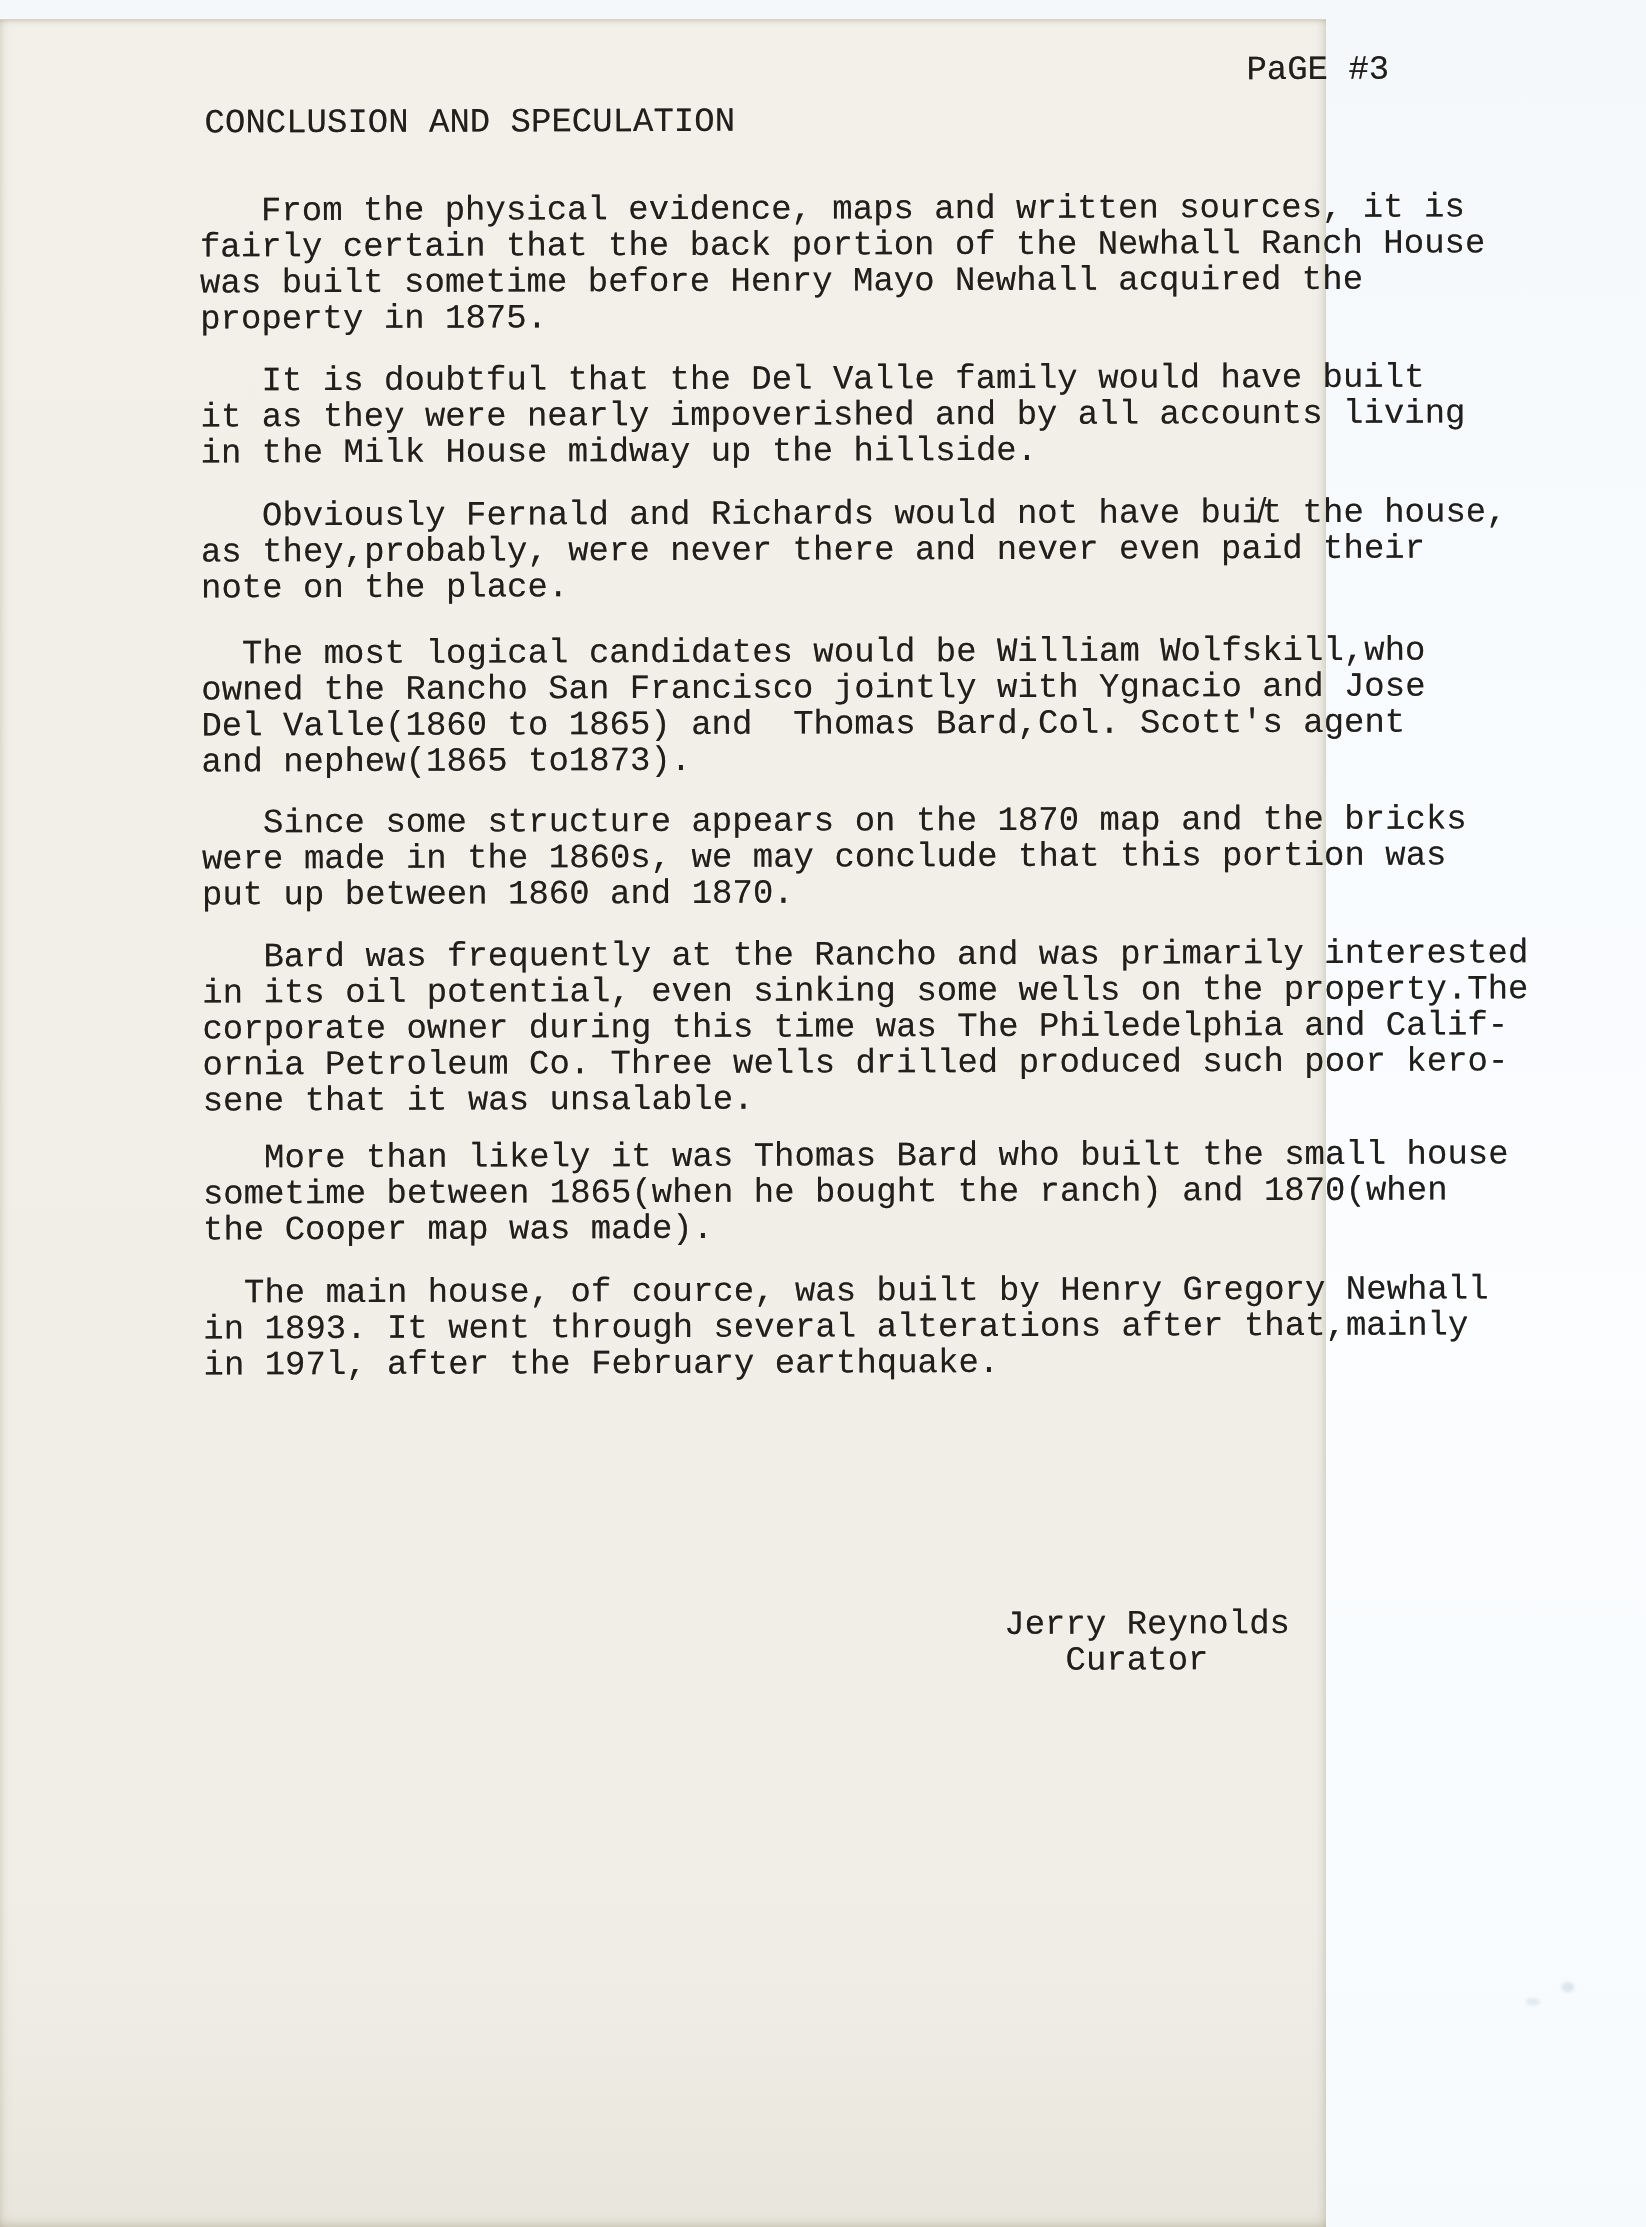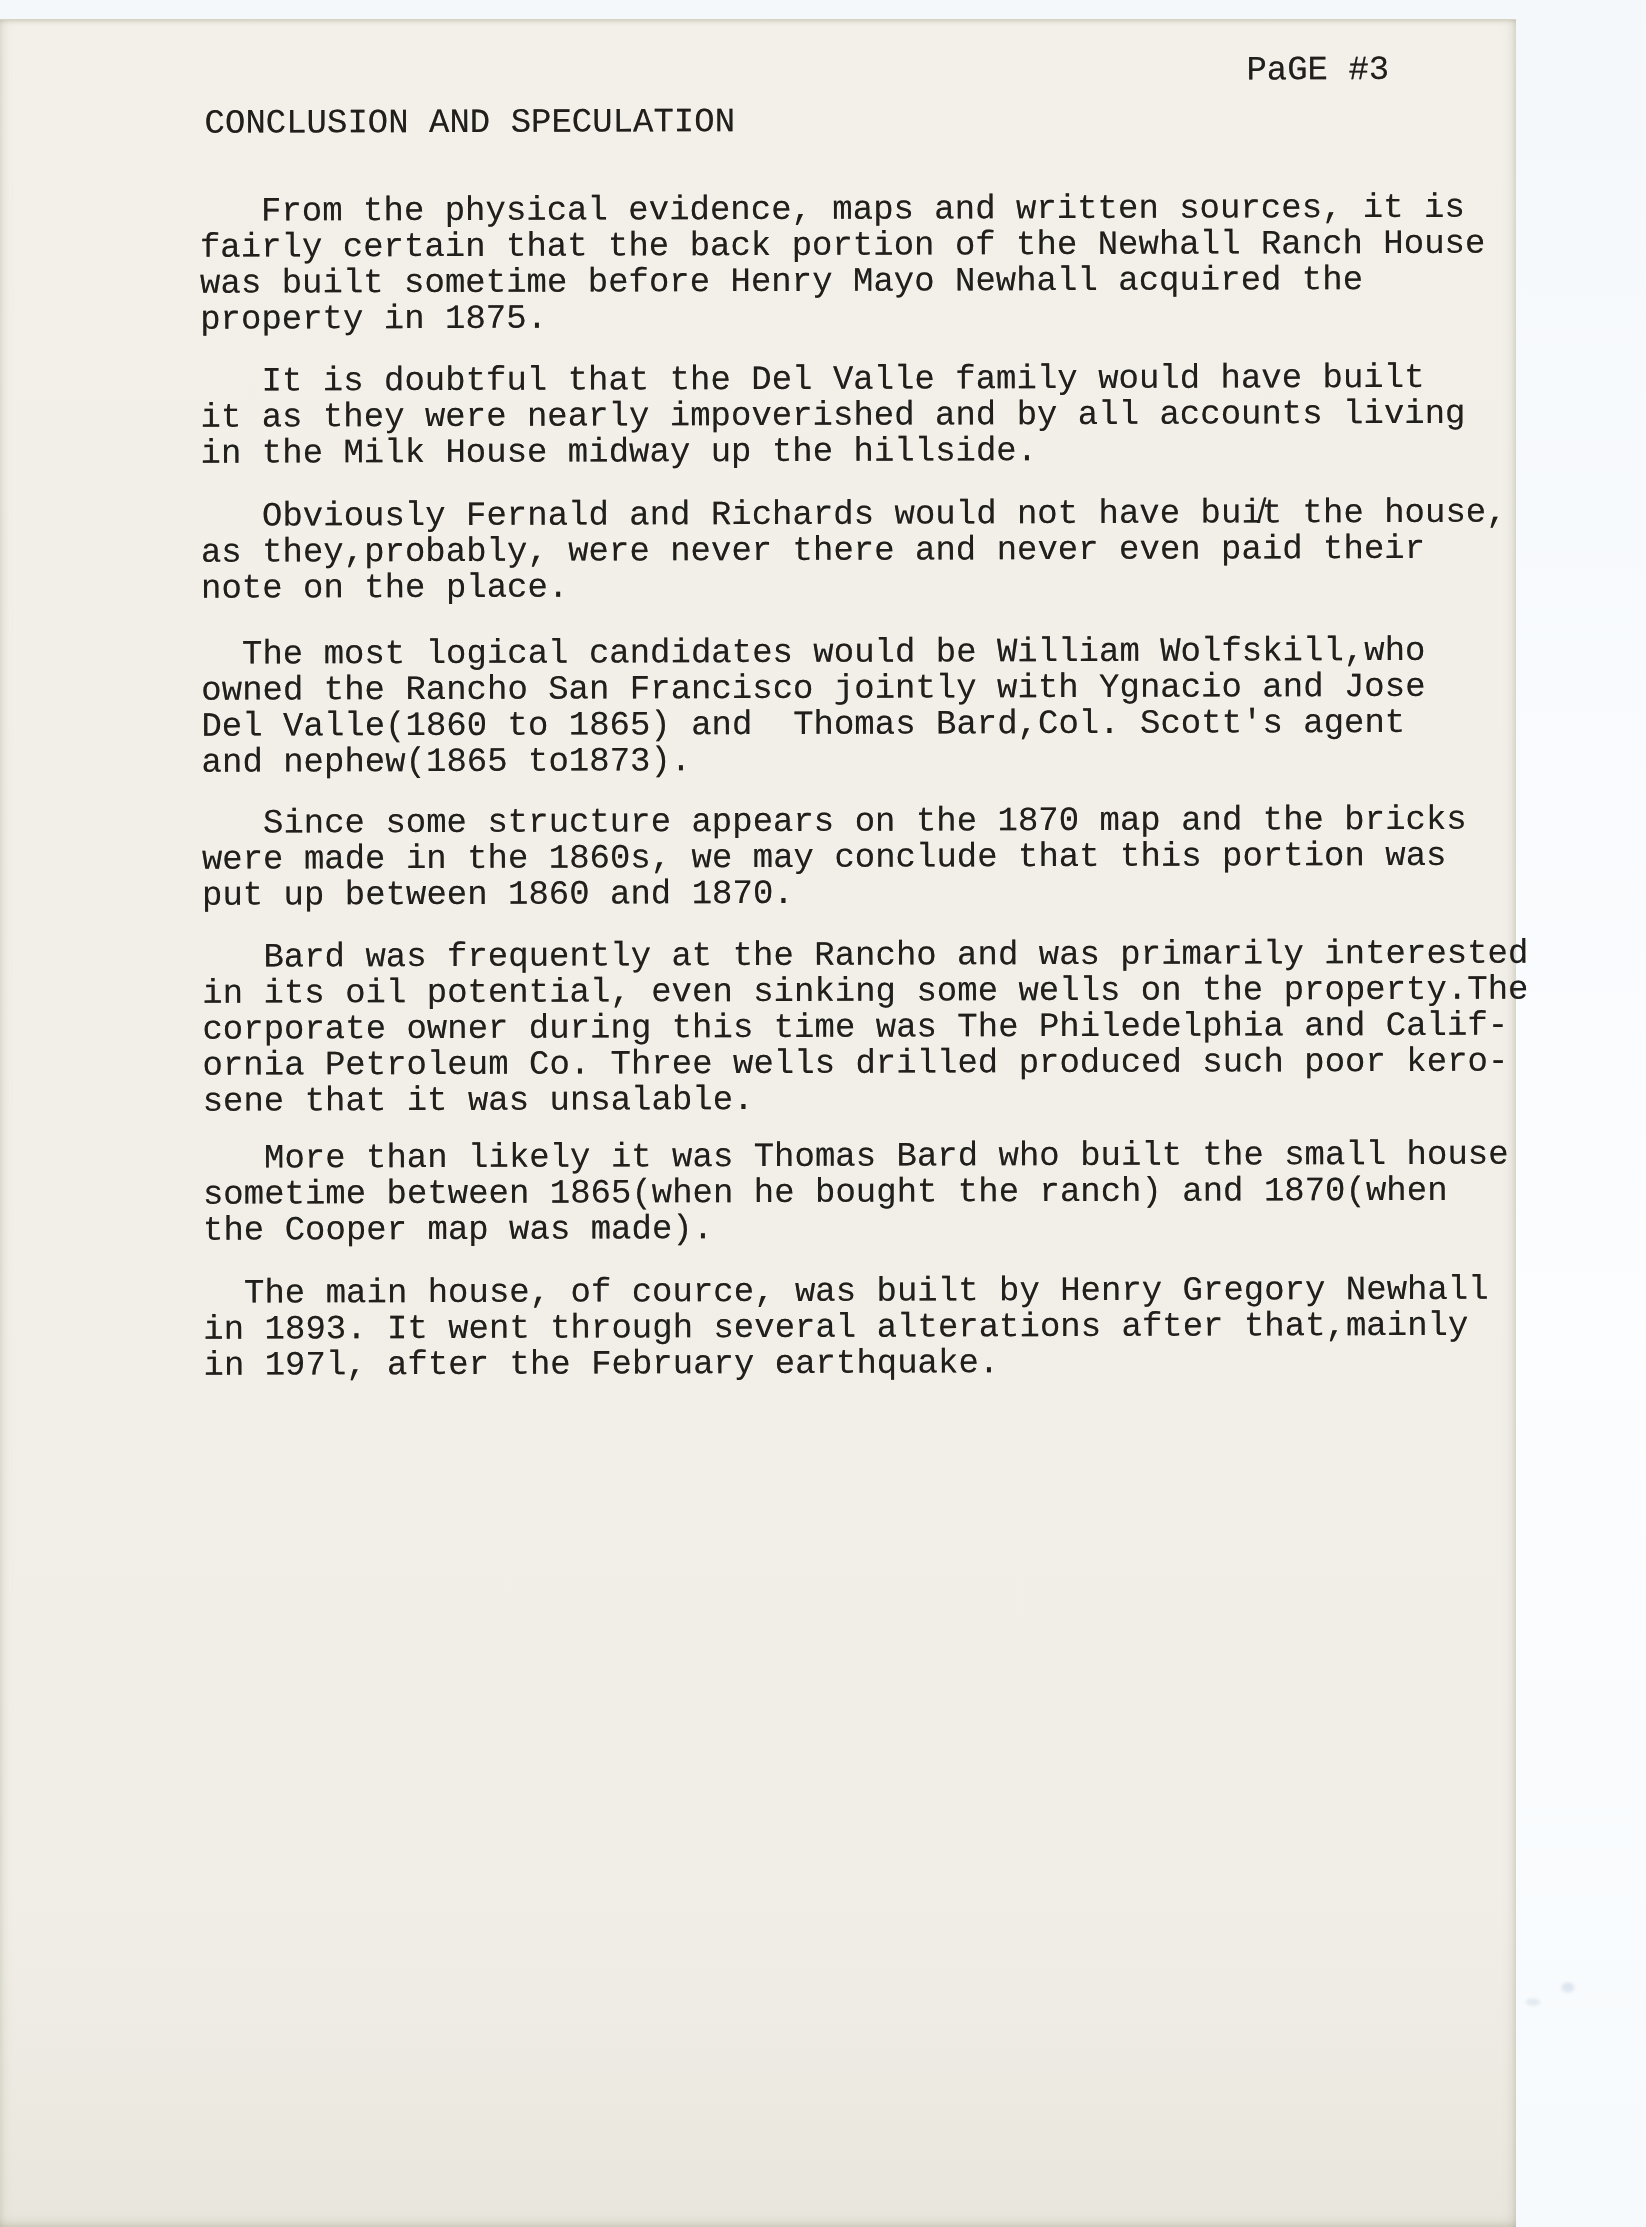--- a/index.html
+++ b/index.html
@@ -8,21 +8,21 @@
     width: 1647px;
     height: 2227px;
     overflow: hidden;
     background: linear-gradient(180deg, #f5f8fb 0%, #fbfdff 60%, #f7fafc 100%);
     font-family: "Liberation Mono", "DejaVu Sans Mono", monospace;
   }
   .paper {
     position: absolute;
     left: 0;
     top: 19.4px;
-    width: 1516px;
+    width: 1326px;
     height: 2208px;
     background:
       linear-gradient(180deg, #f2f0e9 0%, #f1efe8 40%, #f0eee7 85%, #e9e7dd 99%);
     border-top: 1px solid #d7d4c6;
     box-shadow:
       inset 0 3.1px 5.1px -3.1px rgba(150,145,120,0.45),
       inset -7.2px 0 13.3px -9.2px rgba(150,145,120,0.5),
       inset 7.2px 0 13.3px -9.2px rgba(150,145,120,0.35),
       inset 0 -8.2px 14.3px -8.2px rgba(140,133,105,0.5);
   }
@@ -115,18 +115,20 @@
 corporate owner during this time was The Philedelphia and Calif-
 ornia Petroleum Co. Three wells drilled produced such poor kero-
 sene that it was unsalable.</pre>
     <pre class="mono para p6">   More than likely it was Thomas Bard who built the small house
 sometime between 1865(when he bought the ranch) and 1870(when
 the Cooper map was made).</pre>
     <pre class="mono para p7">  The main house, of cource, was built by Henry Gregory Newhall
 in 1893. It went through several alterations after that,mainly
 in 197l, after the February earthquake.</pre>
 
+    <pre class="mono signature">Jerry Reynolds
+   Curator</pre>
 
     <div class="smudge s1"></div>
     <div class="smudge s2"></div>
   </div>
 </div>
 
 
 </body></html>

